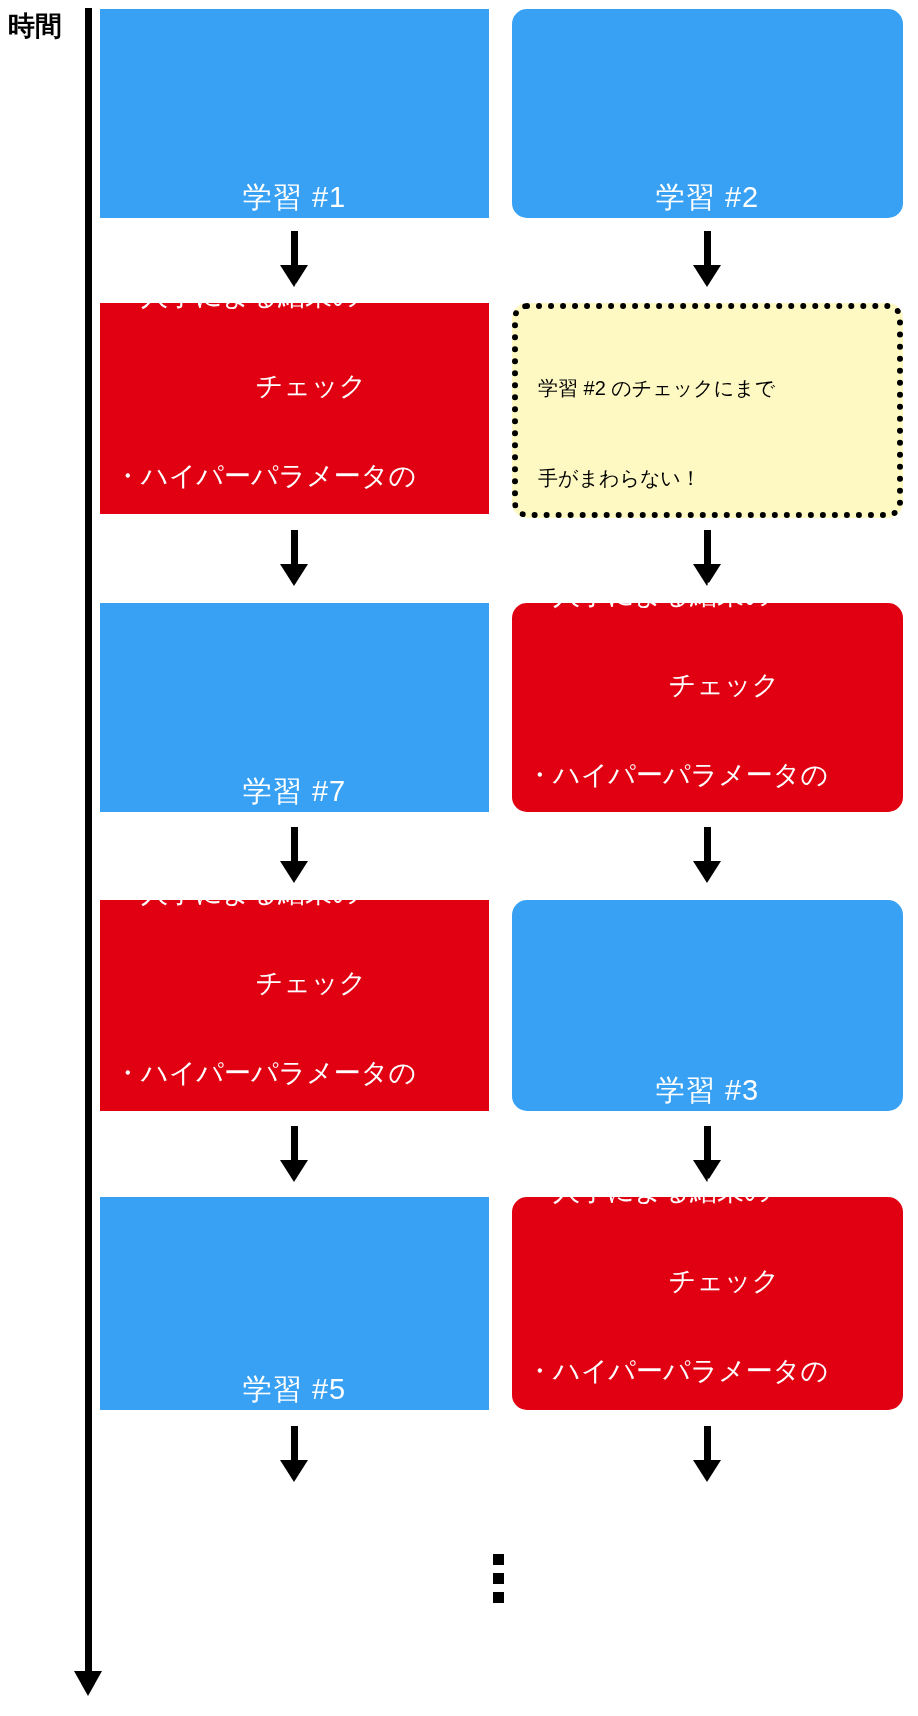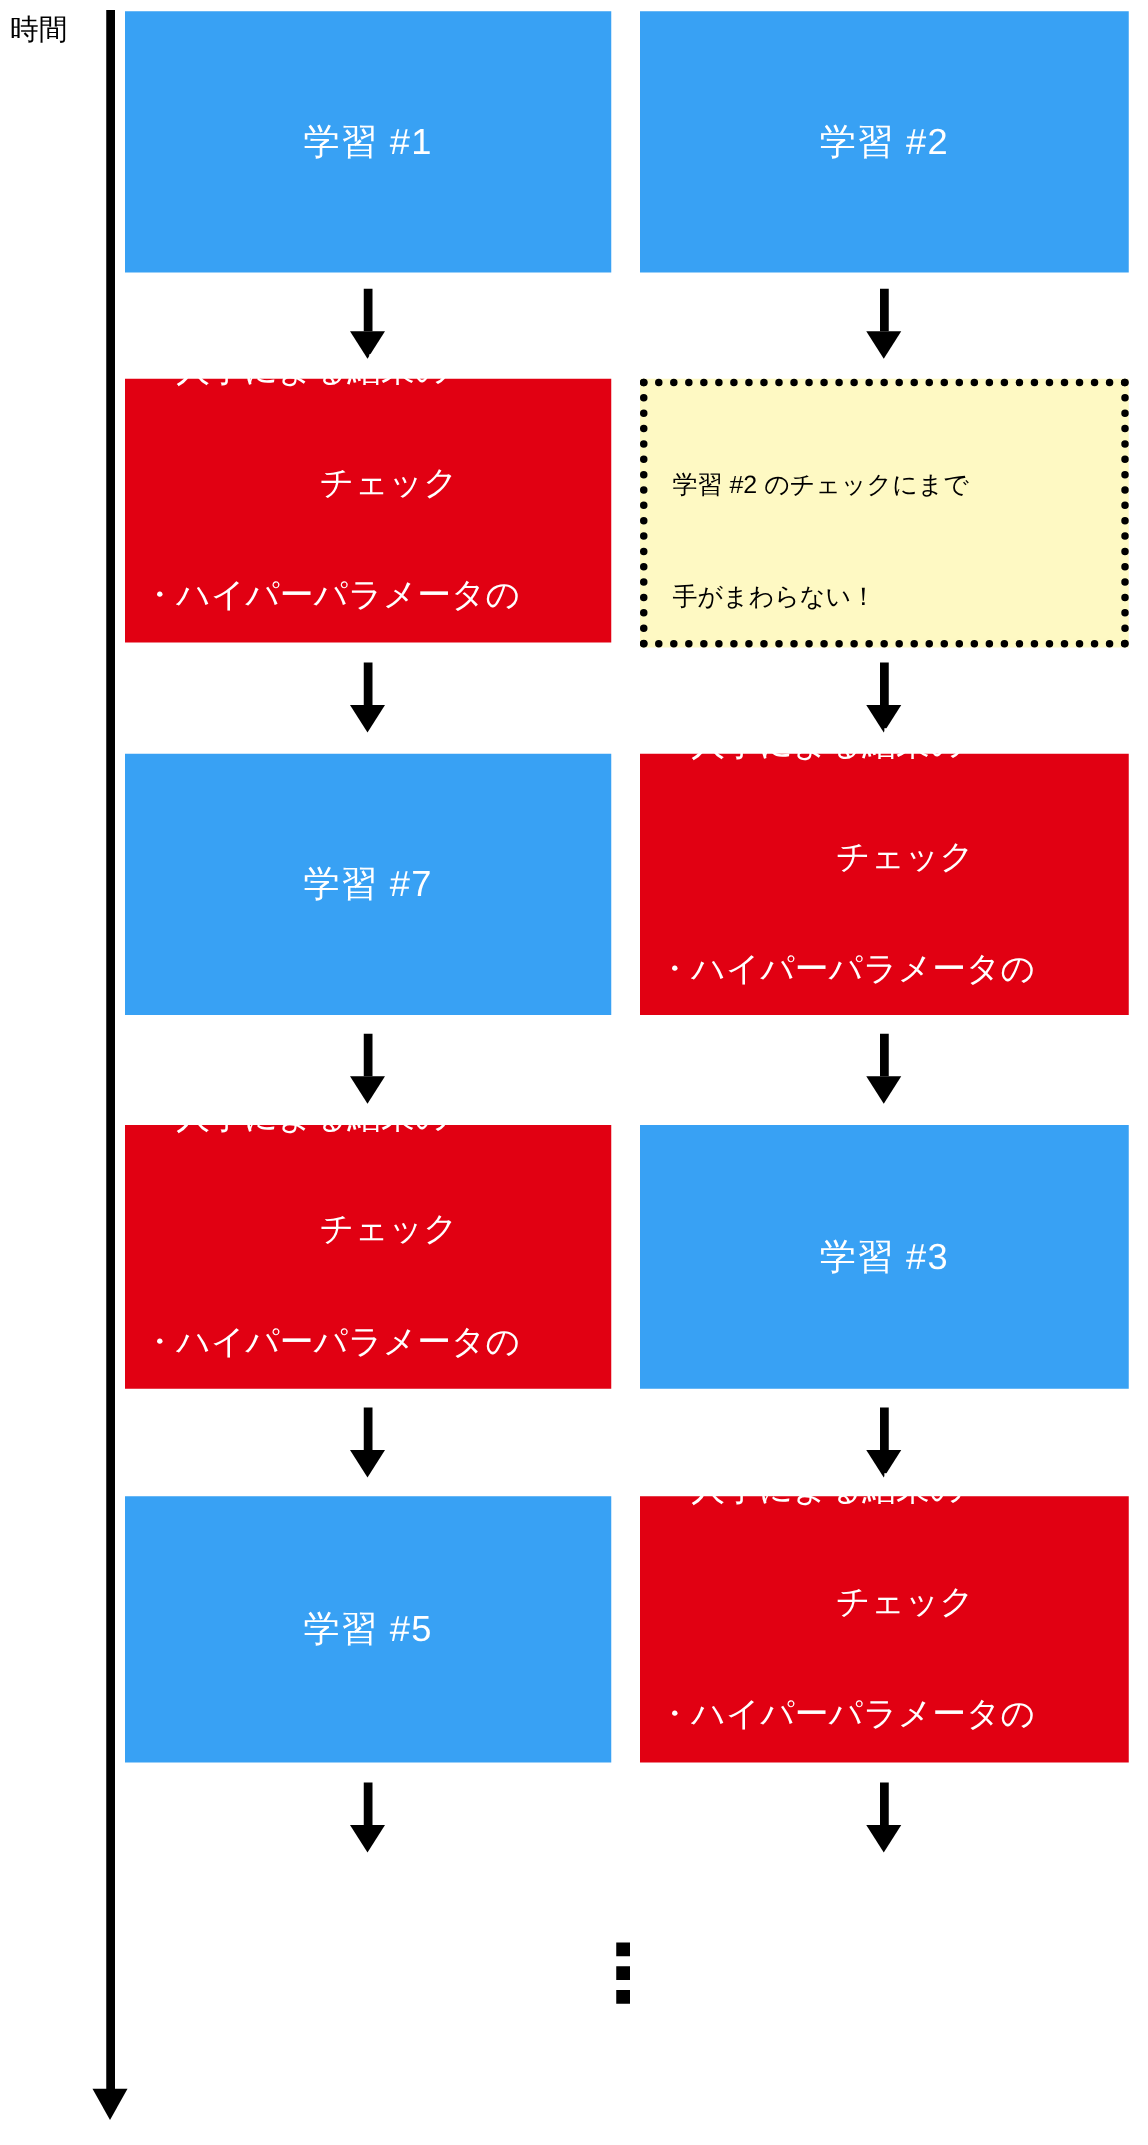--- a/index.html
+++ b/index.html
@@ -4,34 +4,34 @@
 <style>
   html,body { margin:0; padding:0; background:#fff; }
   #canvas {
     position:relative; width:918px; height:1716px; background:#ffffff;
     font-family:"Liberation Sans", sans-serif; overflow:hidden;
     --train-blue:#38a1f4; --check-red:#e10012; --ink:#000000;
   }
   .abs { position:absolute; }
 
   
-  .time-label { left:8px; top:8px; font-size:23px; font-weight:400; color:var(--ink); }
+  .time-label { left:8px; top:8px; font-size:27px; font-weight:700; color:var(--ink); }
   .axis-line { left:85px; top:8px; width:7px; height:1664px; background:var(--ink); }
   .axis-head { left:74px; top:1671px; width:0; height:0;
     border-left:14px solid transparent; border-right:14px solid transparent;
     border-top:25px solid var(--ink); }
 
   
   .col-left  { left:100px; width:389px; }
-  .col-right { left:512px; width:391px; }
+  .col-right { left:512px; width:391px;border-radius:15px; }
 
   
   .box { box-sizing:border-box; }
   .box.blue { background:var(--train-blue); color:#fff;
-    display:flex; align-items:center; justify-content:center;
+    display:flex; align-items:flex-end; justify-content:center;
     font-size:29px; font-weight:500; letter-spacing:1px; }
   .box.red { background:var(--check-red); color:#fff;
     font-size:27px; font-weight:500; line-height:46px;
     display:flex; flex-direction:column; justify-content:center;
     padding:0 8px 0 14px; }
   .rline { white-space:nowrap;margin-top:44px; }
   .rline.cont { padding-left:27px;text-align:center; }
   .bullet { margin-right:0px; }
 
   .note-box { border:6px dotted var(--ink); background:#fef9c3; color:var(--ink);

